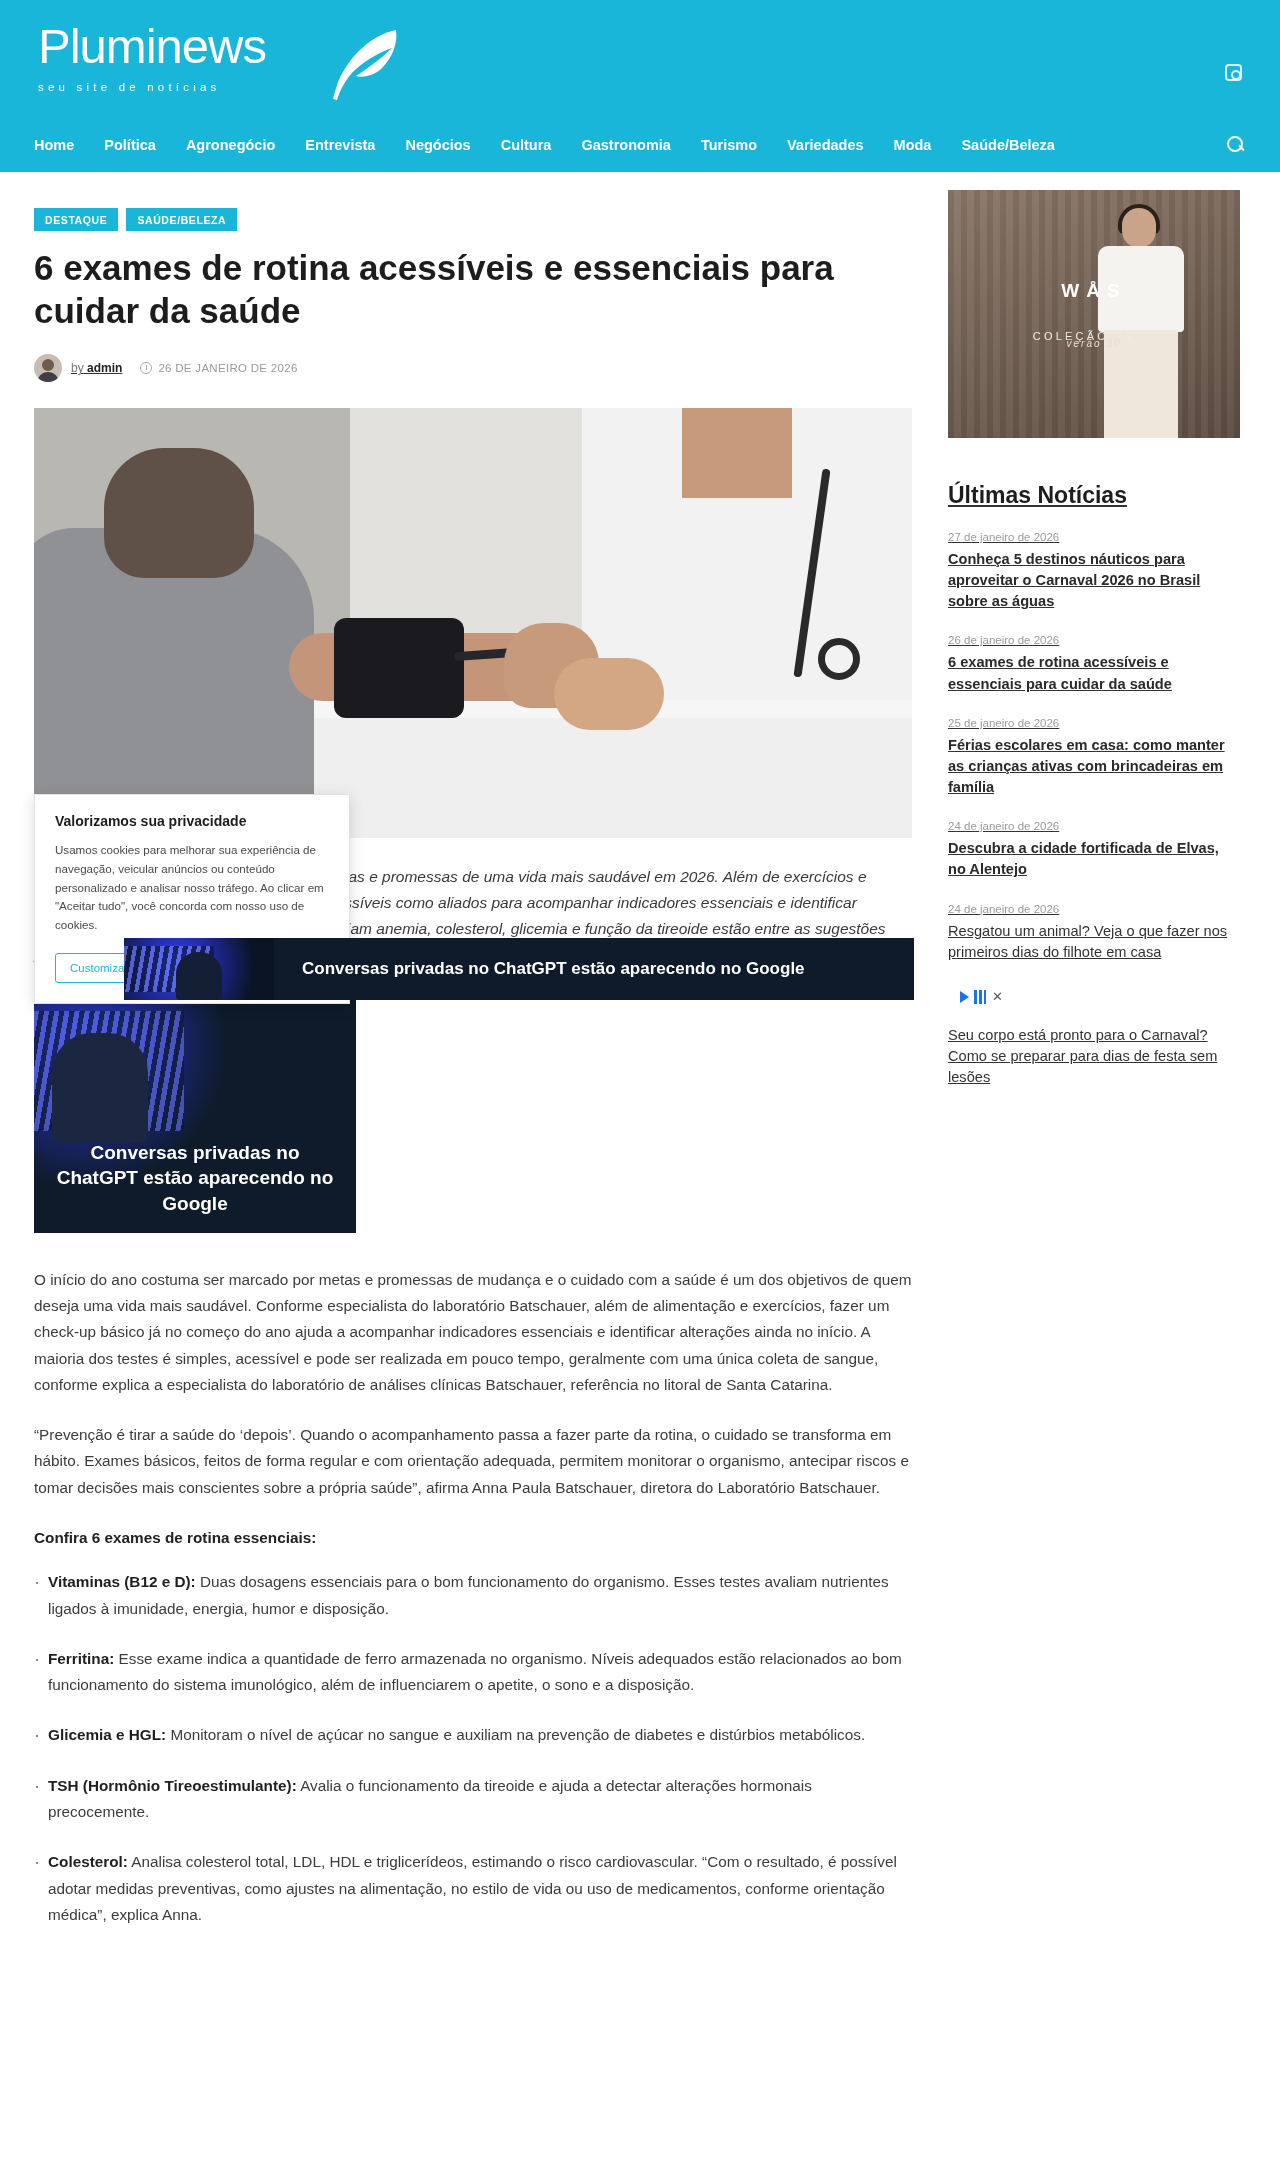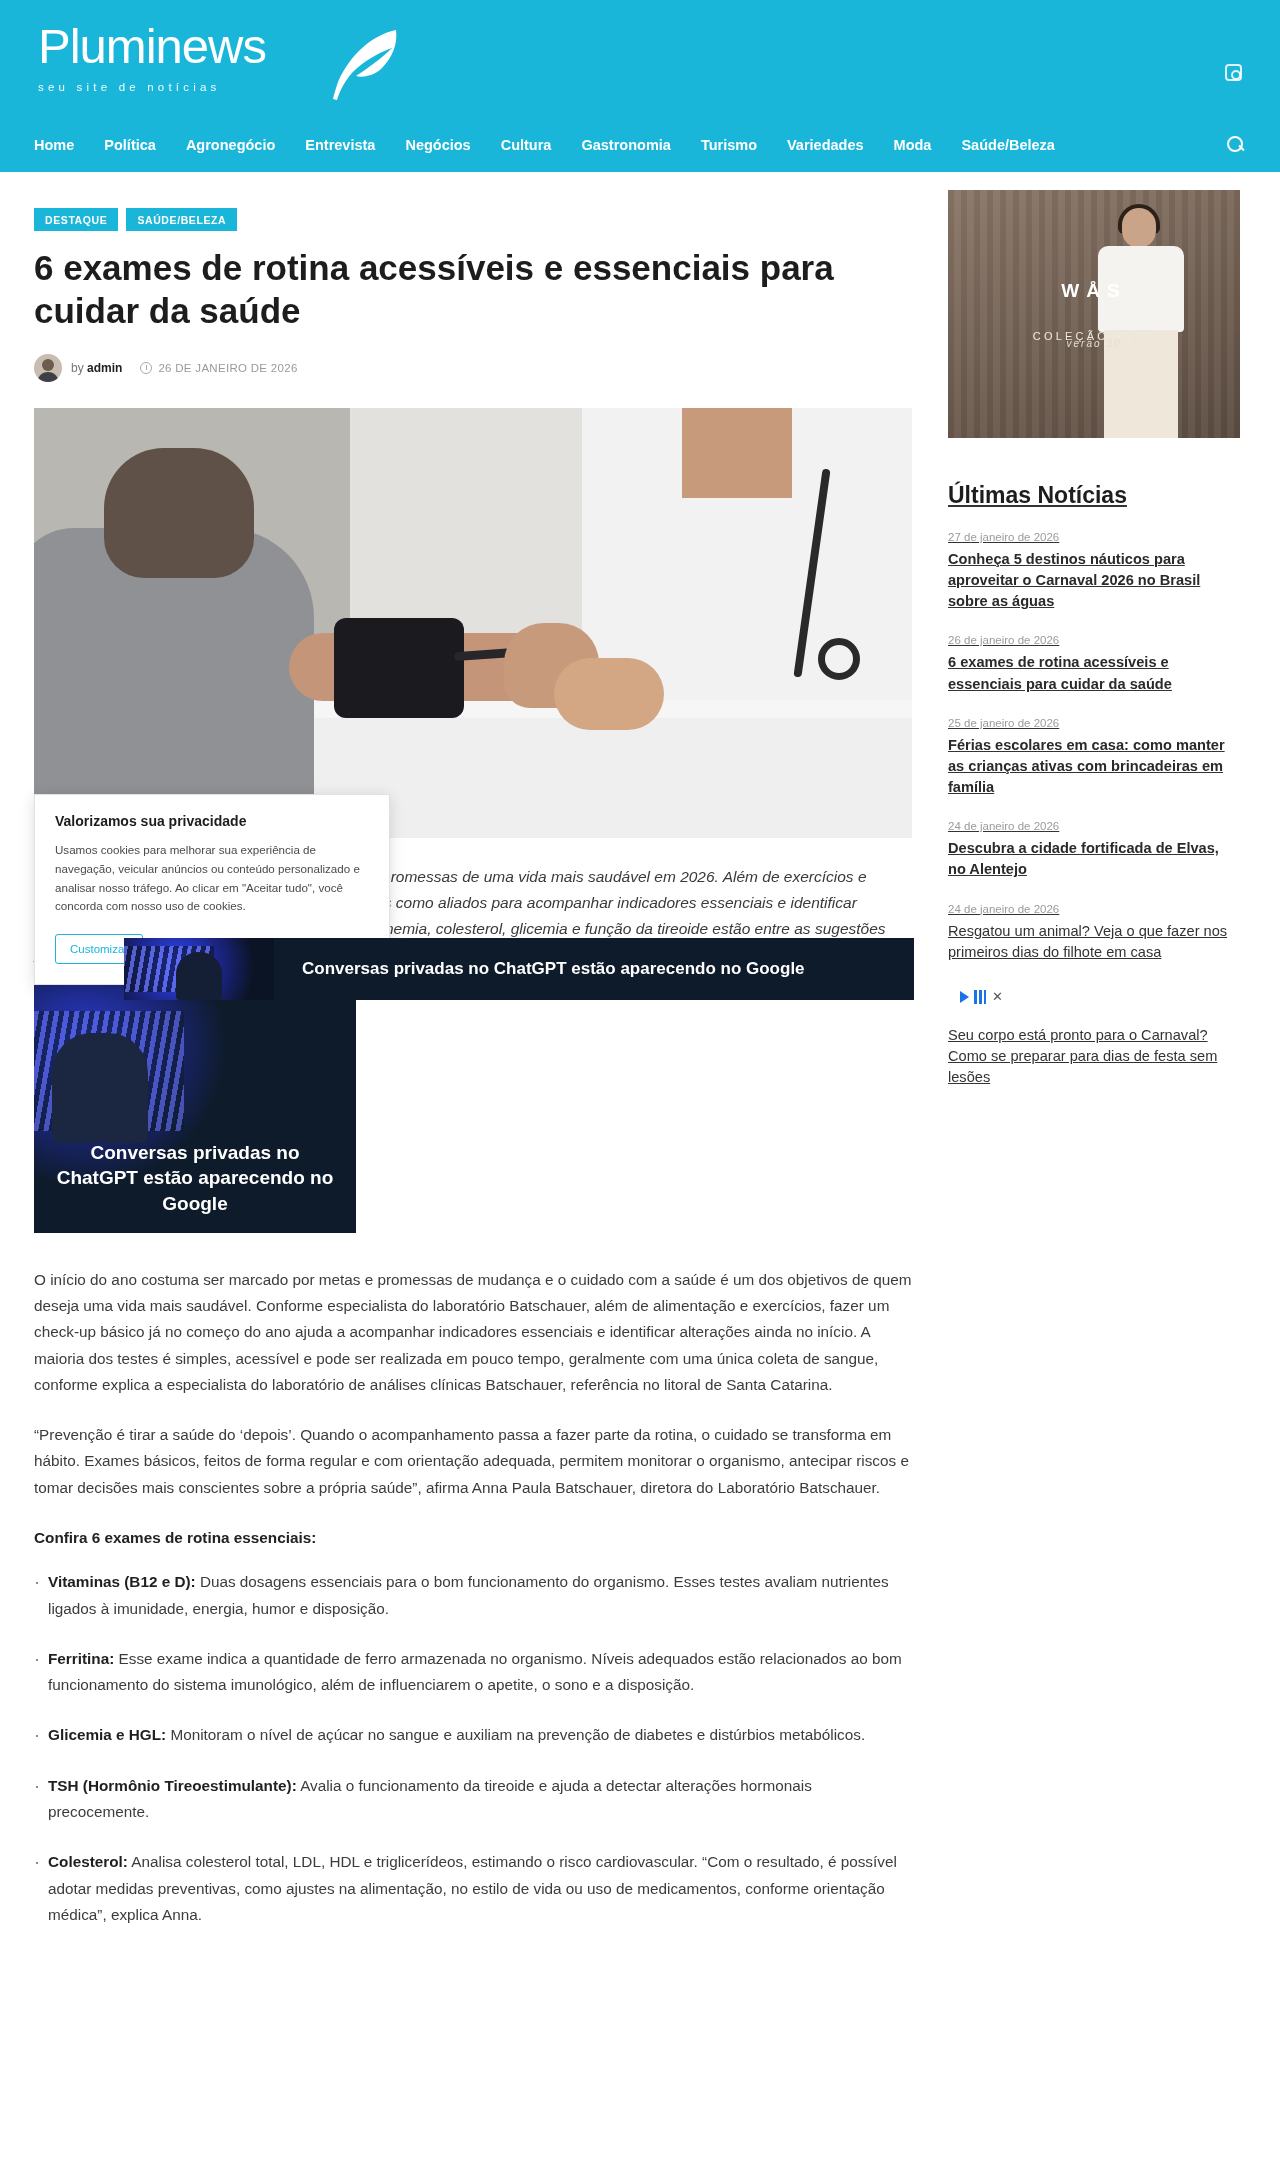--- a/index.html
+++ b/index.html
@@ -124,21 +124,21 @@
     font-weight:bold;
     max-width:880px;
   }
   .meta-row{
     display:flex;
     align-items:center;
     gap:18px;
     margin-bottom:26px;
     font-size:12px;
   }
-  .meta-author{display:flex;align-items:center;gap:9px;}
+  .meta-author{display:flex;align-items:center;gap:9px;text-decoration:underline;}
   .avatar{
     width:28px;height:28px;border-radius:50%;
     background:#c9bdb1;
     position:relative;
     overflow:hidden;
   }
   .avatar::before{
     content:"";position:absolute;left:8px;top:5px;
     width:12px;height:12px;border-radius:50%;background:#6d5b4c;
   }
@@ -352,21 +352,21 @@
     background:repeating-linear-gradient(90deg,#1a73e8 0 3px, transparent 3px 5px);
   }
   .sb-ad-mark .x{
     position:absolute;left:44px;top:4px;font-size:13px;color:#555;
   }
 
   
   .cookie{
     position:absolute;
     left:0px; top:622px;
-    width:356px;
+    width:316px;
     background:#fff;
     border:1px solid #e2e2e2;
     box-shadow:0 3px 14px rgba(0,0,0,.14);
     padding:18px 20px 20px;
     z-index:40;
   }
   .cookie h3{
     margin:0 0 12px;font-size:14px;color:#1d1d1d;
   }
   .cookie p{

